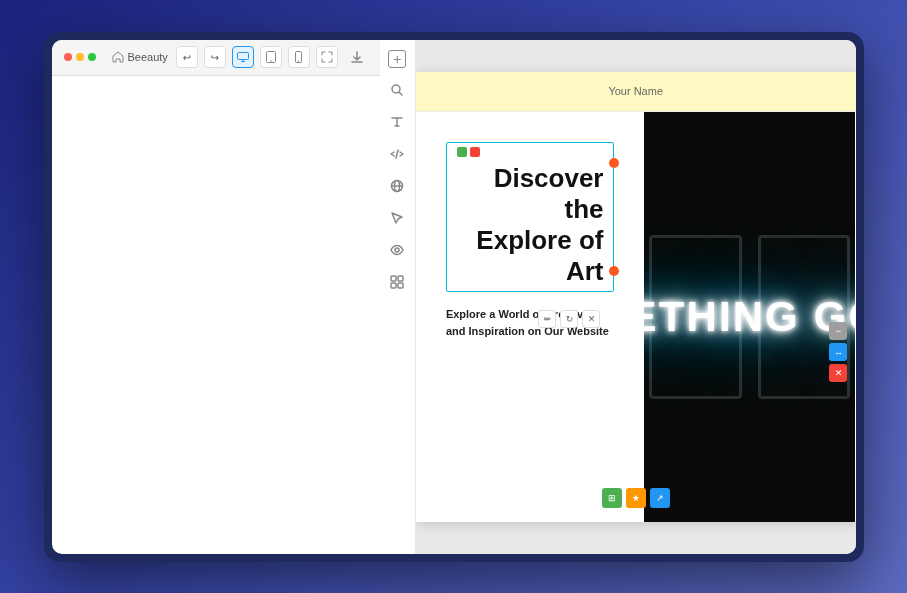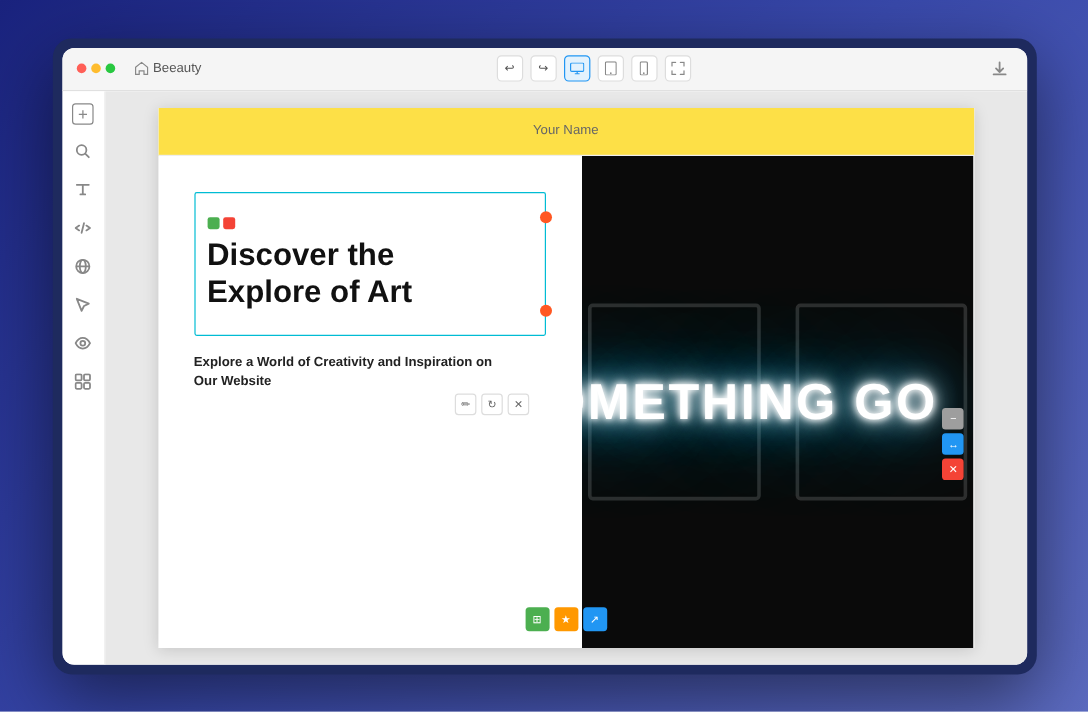--- a/index.html
+++ b/index.html
@@ -24,21 +24,21 @@
       box-shadow: 0 20px 60px rgba(0,0,0,0.5);
     }
 
     .browser-window {
       width: 100%;
       height: 100%;
       background: #fff;
       border-radius: 10px;
       overflow: hidden;
       display: flex;
-      flex-direction: column;
+      flex-direction: row;
     }
 
     
     .browser-topbar {
       height: 36px;
       background: #f5f5f5;
       border-bottom: 1px solid #e0e0e0;
       display: flex;
       align-items: center;
       padding: 0 12px;
@@ -169,21 +169,21 @@
       height: 450px;
       background: #fff;
       position: relative;
       overflow: hidden;
       box-shadow: 0 2px 12px rgba(0,0,0,0.15);
     }
 
     
     .preview-header {
       height: 40px;
-      background: #fde047;
+      background: #fef9c3;
       border-bottom: 1px solid #eee;
       display: flex;
       align-items: center;
       justify-content: center;
       position: relative;
     }
 
     .preview-brand {
       font-size: 11px;
       color: #666;
@@ -202,22 +202,23 @@
       display: flex;
       flex-direction: column;
       justify-content: flex-start;
       gap: 14px;
       position: relative;
     }
 
     .hero-title-wrapper {
       border: 1.5px solid #00bcd4;
       border-radius: 2px;
-      padding: 20px 10px;
-      position: relative;
+      padding: 4px 10px;
+      position: relative;
+      text-align: right;
     }
 
     .color-dots {
       display: flex;
       gap: 3px;
       margin-bottom: 6px;
     }
 
     .cdot {
       width: 10px;

